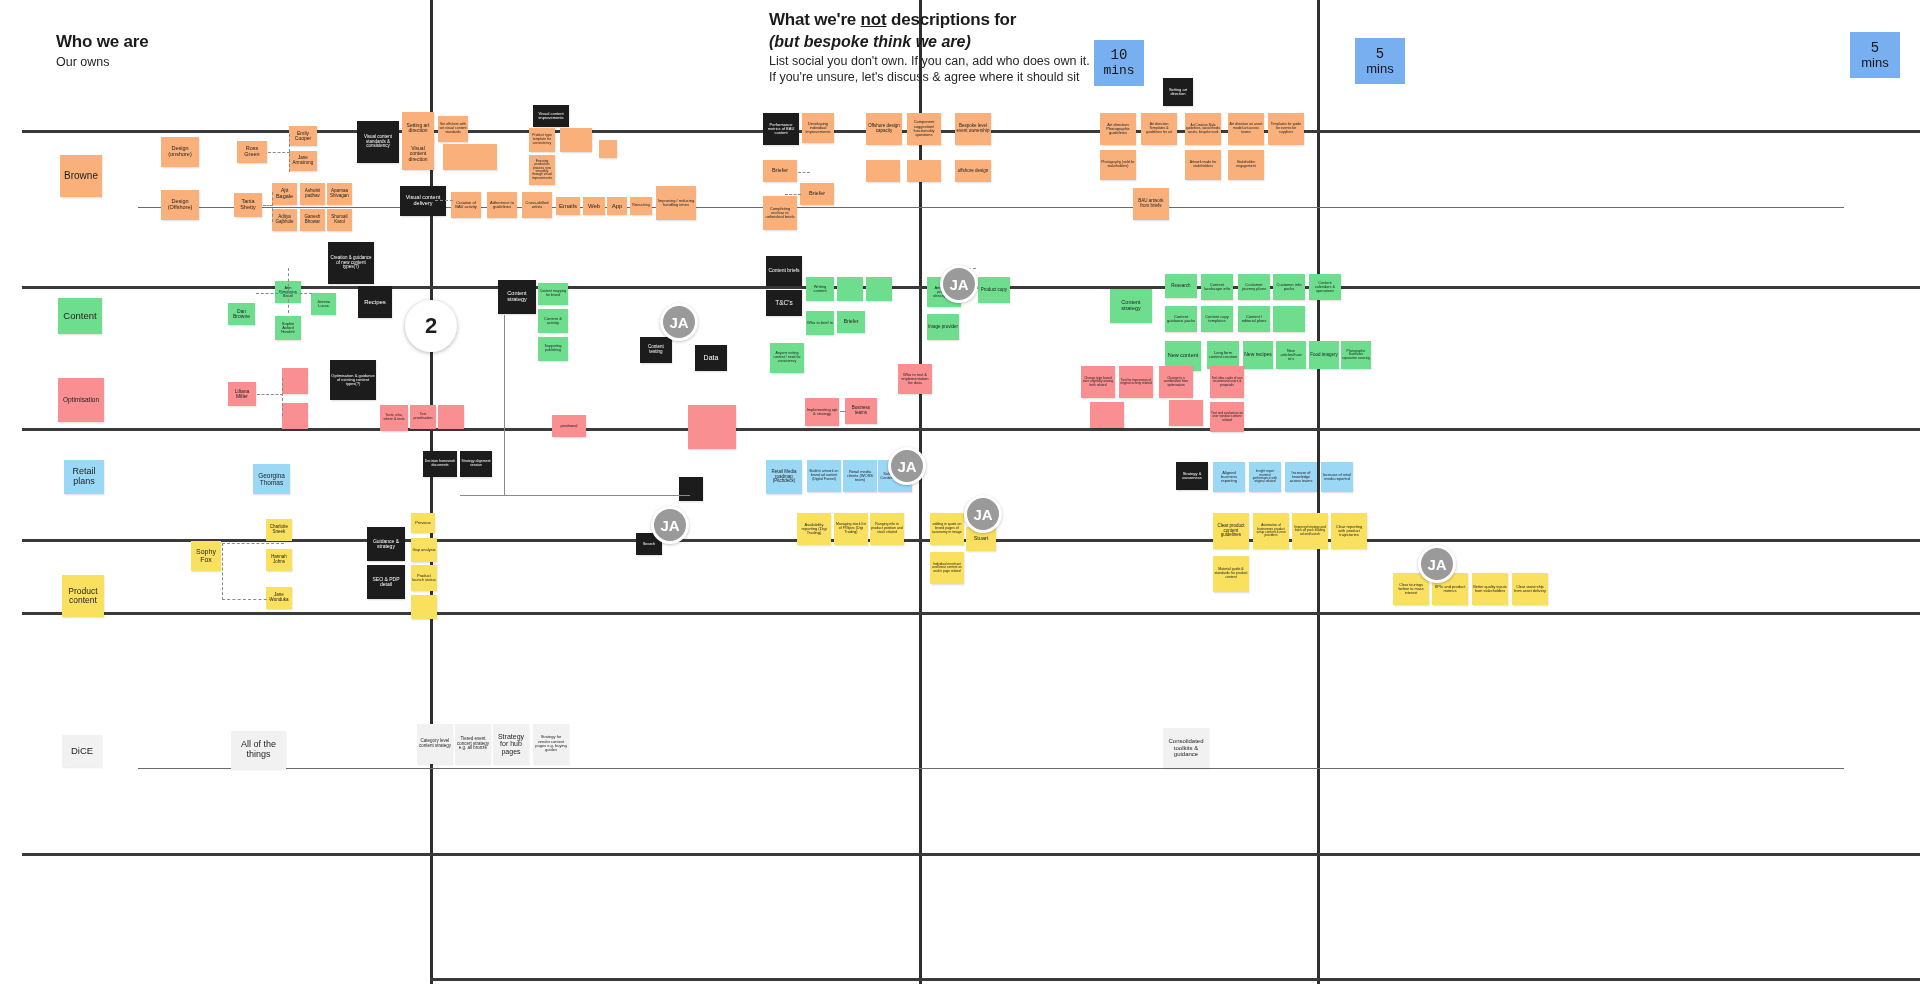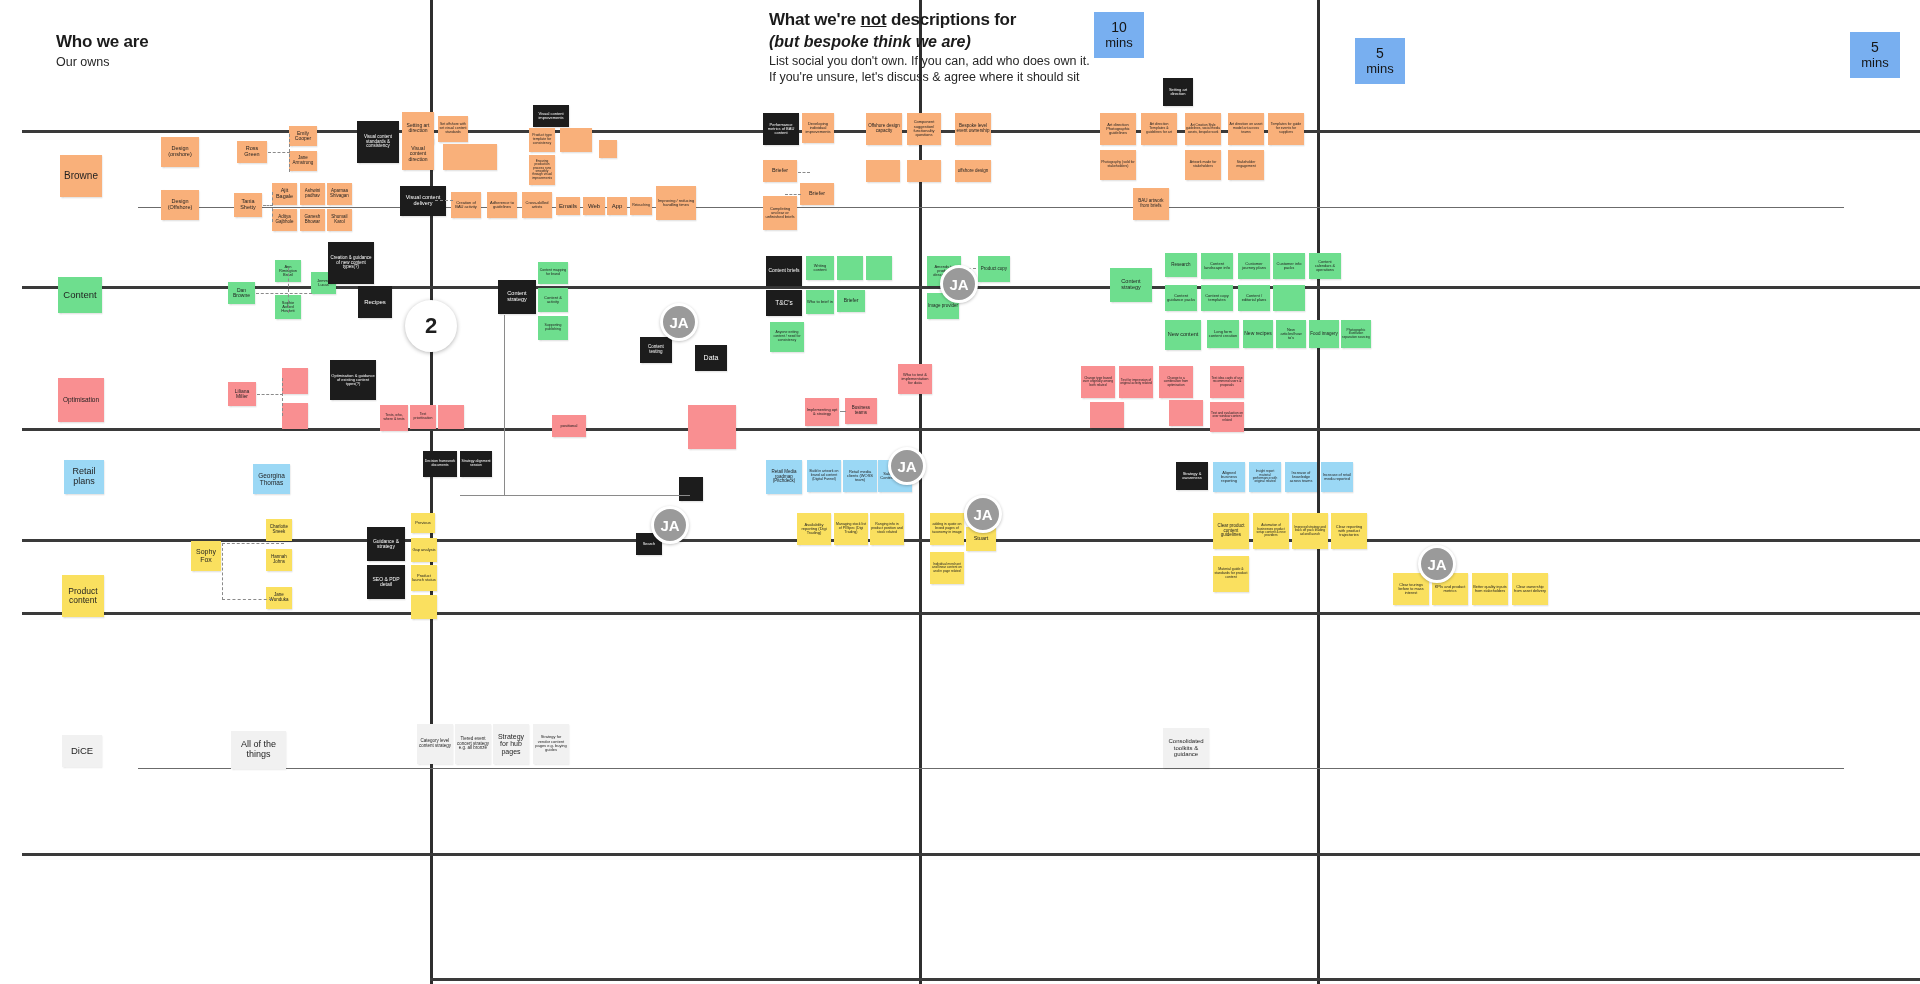--- a/index.html
+++ b/index.html
@@ -90,21 +90,21 @@
     text-align: center;
     color: #1f1f1f;
     line-height: 1.08;
     padding: 1px;
     overflow: hidden;
     box-shadow: 0.5px 1px 1.5px rgba(0,0,0,0.16);
     word-break: break-word;
     hyphens: auto;
   }
   .note.orange { background: #f9b07a; }
-  .note.green  { background: #6ede8e; }
+  .note.green  { background: #6ede8e; margin-top: 21px; }
   .note.pink   { background: #f98f91; }
   .note.blue   { background: #9bd8f5; }
   .note.yellow { background: #fae05f; }
   .note.black  { background: #1c1c1c; color: #ffffff; }
   .note.grey   { background: #f1f1f1; color: #1f1f1f; box-shadow: 0.5px 1px 1.5px rgba(0,0,0,0.10); }
 
   
   .avatar {
     position: absolute;
     border-radius: 50%;
@@ -150,21 +150,21 @@
   <div class="hline" style="left:22px; top:853px; width:1898px;"></div>
   <div class="hline thin" style="left:138px; top:207px; width:1706px; height:1px;"></div>
   <div class="hline thin" style="left:138px; top:768px; width:1706px; height:1px;"></div>
   <div class="hline" style="left:430px; top:978px; width:1490px;"></div>
 
   <div class="col-head" style="left:56px; top:32px;">
     <div class="title">Who we are</div>
     <div class="line">Our owns</div>
   </div>
 
-  <div class="timer" style="left:1094px; top:12px;">
+  <div class="timer" style="left:1094px; top:40px;font-family:Liberation Mono, monospace;">
     <span class="n">10</span>
     <span>mins</span>
   </div>
 
   <div class="col-head" style="left:769px; top:10px;">
     <div class="title"><span>What we're </span><u>not</u><span> descriptions for</span></div>
     <div class="subtitle-i">(but bespoke think we are)</div>
     <div class="line">List social you don't own. If you can, add who does own it.</div>
     <div class="line">If you're unsure, let's discuss &amp; agree where it should sit</div>
   </div>

